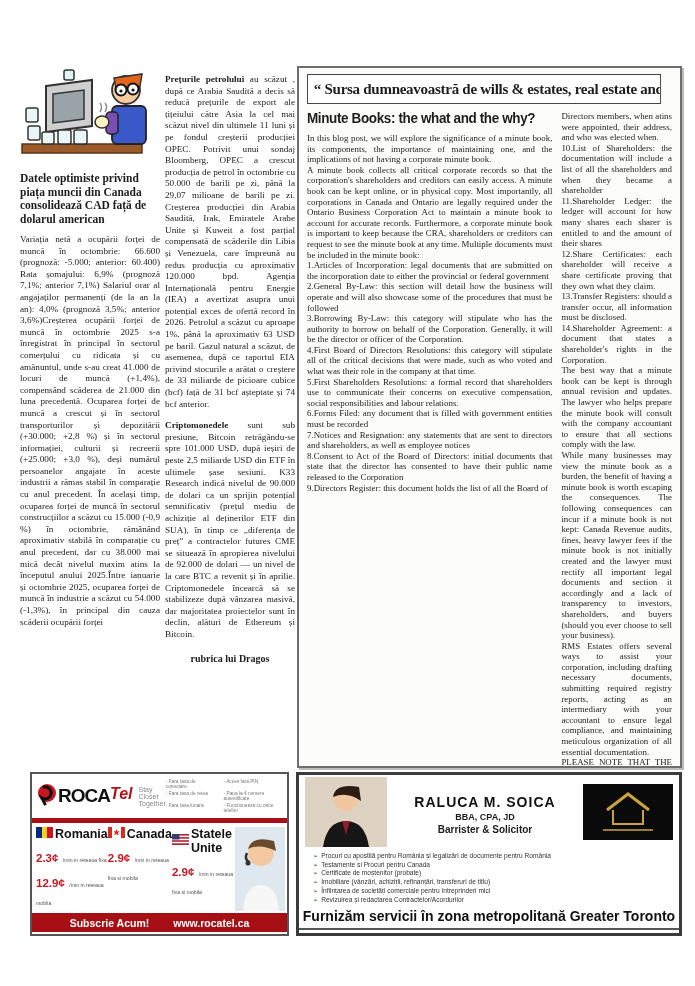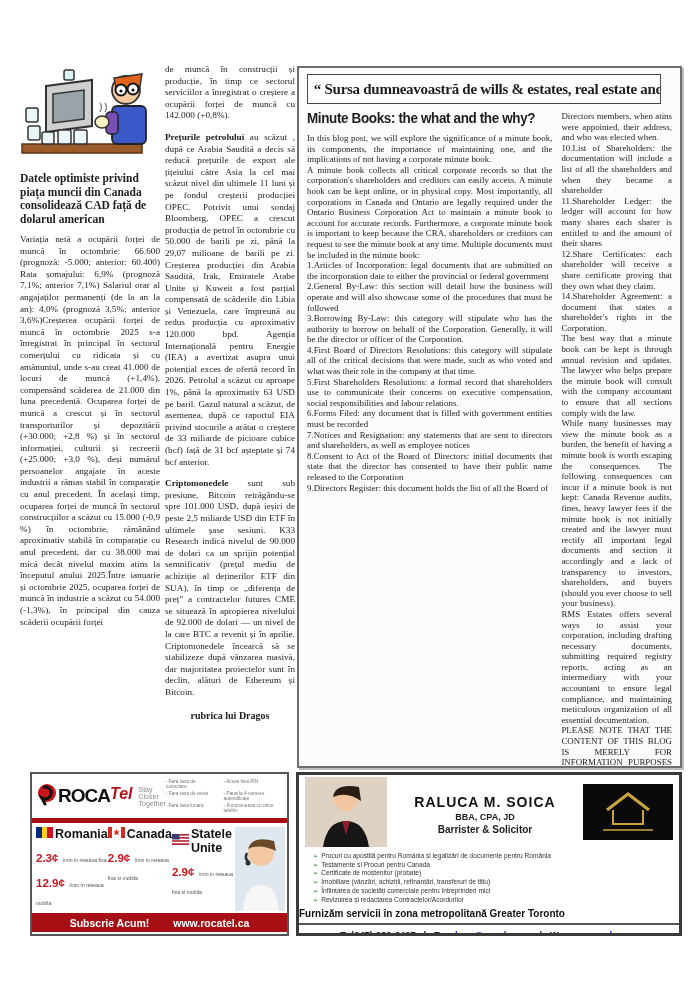--- a/index.html
+++ b/index.html
@@ -78,21 +78,21 @@
     font-family:"Liberation Sans", sans-serif;
   }
   .sa-top { display:flex; align-items:center; padding:4px 6px 0 6px; height:74px; }
   .sa-center { flex:1; text-align:center; }
   .sa-name { font-weight:bold; font-size:14px; letter-spacing:1px; color:#111; }
   .sa-cred { font-weight:bold; font-size:9px; margin-top:2px; }
   .sa-title { font-weight:bold; font-size:10px; margin-top:2px; }
   .sa-bullets { padding:3px 10px 0 14px; }
   .sa-bullet { font-size:6.6px; color:#333; line-height:8.7px; display:flex; gap:3px; }
   .sa-arrow { color:#2e7d32; font-size:6.2px; }
-  .sa-tagline { text-align:left; font-weight:bold; font-size:10px; margin-top:4px; color:#111; }
+  .sa-tagline { text-align:center; font-weight:bold; font-size:14px; margin-top:4px; color:#111; }
   .sa-contact { border-top:2px solid #555; margin-top:4px; padding-top:4px; text-align:center; font-weight:bold; font-size:9.5px; color:#222; }
   .sa-contact .lnk { color:#2a2ad4; text-decoration:underline; cursor:pointer; }
   .sa-sep { margin:0 5px; }
 </style>
 </head>
 <body>
 
 <div class="page">
 
 
@@ -122,21 +122,20 @@
         <ellipse cx="82" cy="58" rx="7" ry="6" fill="#fdf2c2" stroke="#333" stroke-width="1.6"></ellipse>
         <path d="M80 48 q3 -5 0 -9 M85 48 q3 -5 0 -9" fill="none" stroke="#888" stroke-width="1.4"></path>
       </svg>
     </div>
 
     <div class="col-head">Datele optimiste privind piața muncii din Canada consolidează CAD față de dolarul american</div>
     <p class="newsp">Variația netă a ocupării forței de muncă în octombrie: 66.600 (prognoză: -5.000; anterior: 60.400) Rata șomajului: 6,9% (prognoză 7,1%; anterior 7,1%) Salariul orar al angajaților permanenți (de la an la an): 4,0% (prognoză 3,5%; anterior 3,6%)Creșterea ocupării forței de muncă în octombrie 2025 s-a înregistrat în principal în sectorul comerțului cu ridicata și cu amănuntul, unde s-au creat 41.000 de locuri de muncă (+1,4%), compensând scăderea de 21.000 din luna precedentă. Ocuparea forței de muncă a crescut și în sectorul transporturilor și depozitării (+30.000; +2,8 %) și în sectorul informației, culturii și recreerii (+25.000; +3,0 %), deși numărul persoanelor angajate în aceste industrii a rămas stabil în comparație cu anul precedent. În același timp, ocuparea forței de muncă în sectorul construcțiilor a scăzut cu 15.000 (-0,9 %) în octombrie, rămânând aproximativ stabilă în comparație cu anul precedent, dar cu 38.000 mai mică decât nivelul maxim atins la începutul anului 2025.Între ianuarie și octombrie 2025, ocuparea forței de muncă în industrie a scăzut cu 54.000 (-1,3%), în principal din cauza scăderii ocupării forței</p>
   </div>
 
   <div class="col2">
-    <p class="newsp">de muncă în construcții și producție, în timp ce sectorul serviciilor a înregistrat o creștere a ocupării forței de muncă cu 142.000 (+0,8%).</p>
     <p class="newsp gaptop"><b>Prețurile petrolului</b><span> au scăzut , după ce Arabia Saudită a decis să reducă prețurile de export ale țițeiului către Asia la cel mai scăzut nivel din ultimele 11 luni și pe fondul creșterii producției OPEC. Potrivit unui sondaj Bloomberg, OPEC a crescut producția de petrol în octombrie cu 50.000 de barili pe zi, până la 29,07 milioane de barili pe zi. Creșterea producției din Arabia Saudită, Irak, Emiratele Arabe Unite și Kuweit a fost parțial compensată de scăderile din Libia și Venezuela, care împreună au redus producția cu aproximativ 120.000 bpd. Agenția Internațională pentru Energie (IEA) a avertizat asupra unui potențial exces de ofertă record în 2026. Petrolul a scăzut cu aproape 1%, până la aproximativ 63 USD pe baril. Gazul natural a scăzut, de asemenea, după ce raportul EIA privind stocurile a arătat o creștere de 33 miliarde de picioare cubice (bcf) față de 31 bcf așteptate și 74 bcf anterior.</span></p>
     <p class="newsp gaptop"><b>Criptomonedele</b><span> sunt sub presiune, Bitcoin retrăgându-se spre 101.000 USD, după ieșiri de peste 2,5 miliarde USD din ETF în ultimele șase sesiuni. K33 Research indică nivelul de 90.000 de dolari ca un sprijin potențial semnificativ (prețul mediu de achiziție al deținerilor ETF din SUA), în timp ce „diferența de preț” a contractelor futures CME se situează în apropierea nivelului de 92.000 de dolari — un nivel de la care BTC a revenit și în aprilie. Criptomonedele încearcă să se stabilizeze după vânzarea masivă, dar majoritatea proiectelor sunt în declin, alături de Ethereum și Bitcoin.</span></p>
     <div class="byline">rubrica lui Dragos</div>
   </div>
 
   <div class="article-box">
     <div class="banner">“ Sursa dumneavoastră de wills &amp; estates, real estate and business law</div>
     <div class="art-cols">
       <div class="art-col">
         <div class="headline">Minute Books: the what and the why?</div>
@@ -150,20 +149,21 @@
         <p>6.Forms Filed: any document that is filled with government entities must be recorded</p>
         <p>7.Notices and Resignation: any statements that are sent to directors and shareholders, as well as employee notices</p>
         <p>8.Consent to Act of the Board of Directors: initial documents that state that the director has consented to have their public name released to the Corporation</p>
         <p>9.Directors Register: this document holds the list of all the Board of</p>
       </div>
       <div class="art-col">
         <p>Directors members, when atins were appointed, their address, and who was elected when.</p>
         <p>10.List of Shareholders: the documentation will include a list of all the shareholders and when they became a shareholder</p>
         <p>11.Shareholder Ledger: the ledger will account for how many shares each sharer is entitled to and the amount of their shares</p>
         <p>12.Share Certificates: each shareholder will receive a share certificate proving that they own what they claim.</p>
+        <p>13.Transfer Registers: should a transfer occur, all information must be disclosed.</p>
         <p>14.Shareholder Agreement: a document that states a shareholder's rights in the Corporation.</p>
         <p class="gaptop">The best way that a minute book can be kept is through annual revision and updates. The lawyer who helps prepare the minute book will consult with the company accountant to ensure that all sections comply with the law.</p>
         <p>While many businesses may view the minute book as a burden, the benefit of having a minute book is worth escaping the consequences. The following consequences can incur if a minute book is not kept: Canada Revenue audits, fines, heavy lawyer fees if the minute book is not initially created and the lawyer must rectify all important legal documents and section it accordingly and a lack of transparency to investors, shareholders, and buyers (should you ever choose to sell your business).</p>
         <p class="gaptop">RMS Estates offers several ways to assist your corporation, including drafting necessary documents, submitting required registry reports, acting as an intermediary with your accountant to ensure legal compliance, and maintaining meticulous organization of all essential documentation.</p>
         <p class="gaptop">PLEASE NOTE THAT THE CONTENT OF THIS BLOG IS MERELY FOR INFORMATION PURPOSES AND DOES NOT CONSTITUTE LEGAL ADVICE.</p>
 
       </div>
     </div>
   </div>
 

